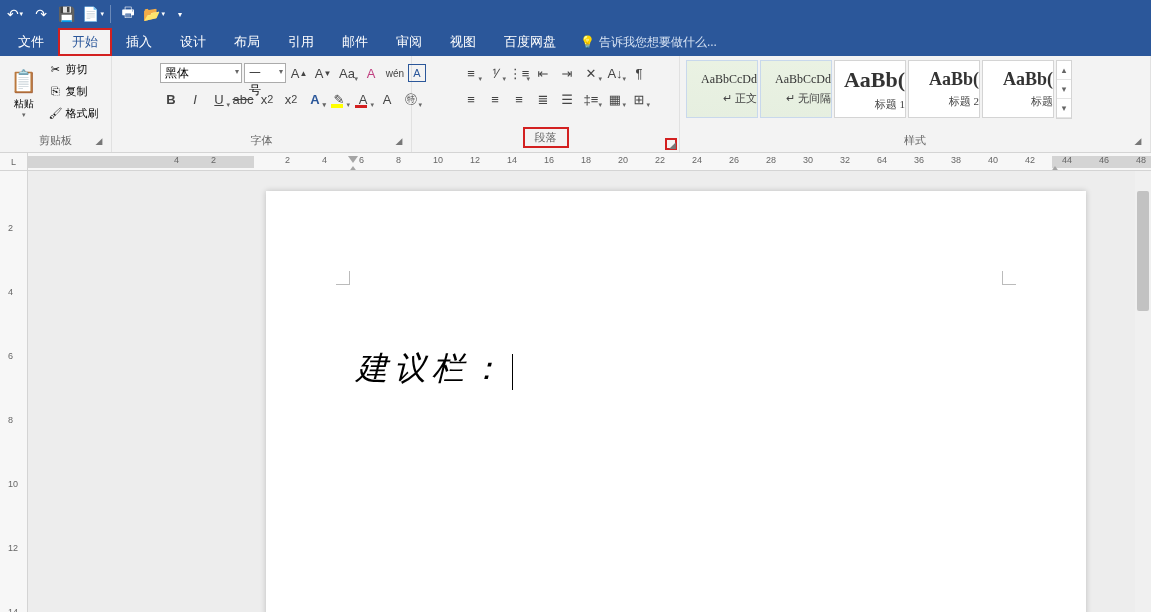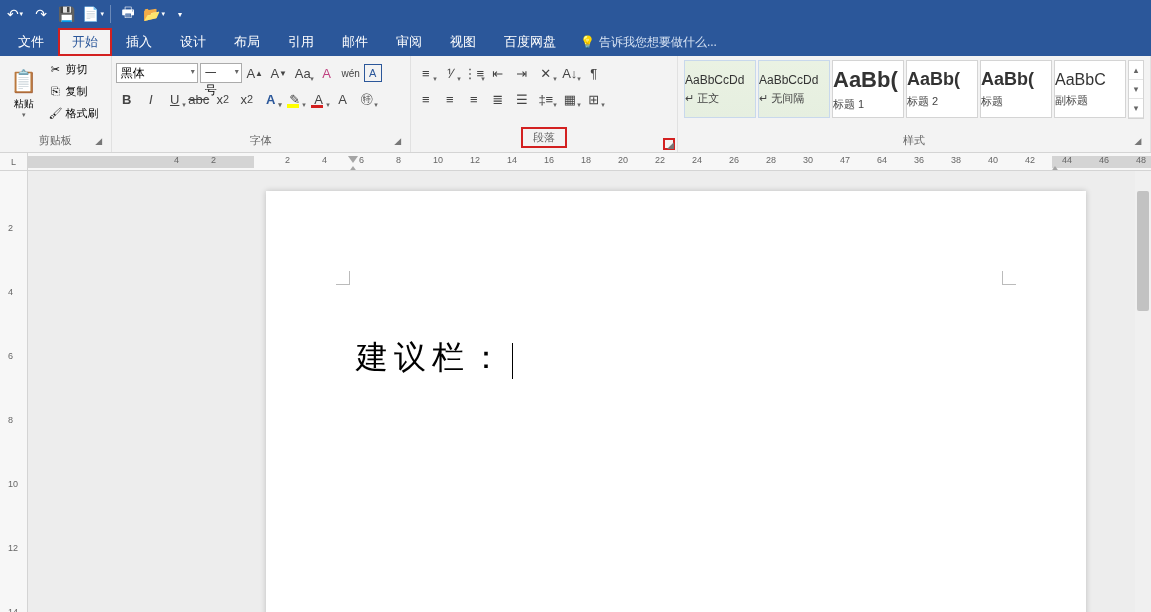--- a/index.html
+++ b/index.html
@@ -17,48 +17,48 @@
   .group { border-right: 1px solid #e1e1e1; padding: 2px 4px 0 4px; display: flex; flex-direction: column; position: relative; }
   .group-content { flex: 1; display: flex; align-items: flex-start; }
   .group-label { text-align: center; font-size: 11px; color: #666; padding: 2px 0 4px 0; position: relative; }
   .launcher { position: absolute; right: 2px; bottom: 4px; width: 12px; height: 12px; font-size: 9px; color: #777; cursor: pointer; }
   .big-btn { display: flex; flex-direction: column; align-items: center; justify-content: center; padding: 2px 6px; cursor: pointer; height: 72px; }
   .big-btn .icon { font-size: 22px; }
   .big-btn .label { font-size: 10px; margin-top: 2px; }
   .small-btn { display: flex; align-items: center; padding: 2px 4px; cursor: pointer; font-size: 11px; height: 22px; }
   .small-btn .icon { width: 16px; text-align: center; margin-right: 2px; }
   .col { display: flex; flex-direction: column; }
-  .row { display: flex; align-items: center; gap: 2px; }
+  .row { display: flex; align-items: center; gap: 2px; margin-left: 44px; }
   .font-name { width: 82px; height: 20px; border: 1px solid #ababab; background: #fff; padding: 1px 18px 1px 4px; font-size: 12px; position: relative; }
   .font-size { width: 42px; height: 20px; border: 1px solid #ababab; background: #fff; padding: 1px 14px 1px 4px; font-size: 12px; }
   .drop-arrow { position: absolute; right: 2px; top: 3px; font-size: 8px; color: #666; }
   .fbtn { width: 22px; height: 22px; display: flex; align-items: center; justify-content: center; cursor: pointer; font-size: 13px; color: #444; position: relative; }
   .fbtn.small-arrow::after { content: "▾"; font-size: 7px; position: absolute; right: 0; bottom: 1px; color: #666; }
   .style-gallery { display: flex; gap: 2px; padding: 2px; }
-  .style-item { width: 72px; height: 58px; border: 1px solid #c8d8ec; background: linear-gradient(#eaf2e3,#e6efe0); display: flex; flex-direction: column; align-items: flex-start; justify-content: center; cursor: pointer; }
+  .style-item { width: 72px; height: 58px; border: 1px solid #c8d8ec; background: linear-gradient(#eaf2e3,#e6efe0); display: flex; flex-direction: column; align-items: flex-end; justify-content: center; cursor: pointer; font-family: Liberation Serif, serif; }
   .style-item.big { background: #fff; border: 1px solid #d4d4d4; }
   .style-preview { font-size: 12px; color: #333; }
   .style-preview.big { font-size: 22px; font-weight: bold; }
   .style-name { font-size: 11px; color: #444; margin-top: 4px; }
   .style-more { width: 16px; display: flex; flex-direction: column; border: 1px solid #d4d4d4; background: #fff; }
   .style-more div { height: 19px; display: flex; align-items: center; justify-content: center; font-size: 9px; color: #666; cursor: pointer; border-bottom: 1px solid #e4e4e4; }
   .redbox { border: 2px solid #d32020 !important; }
   .workspace { display: flex; height: calc(612px - 28px - 28px - 97px); background: #ededed; }
   .ruler-corner { width: 28px; height: 18px; background: #f7f7f7; border-right: 1px solid #d4d4d4; border-bottom: 1px solid #d4d4d4; display: flex; align-items: center; justify-content: center; font-size: 9px; color: #666; }
   .ruler-h { height: 18px; background: #f7f7f7; border-bottom: 1px solid #d4d4d4; position: relative; flex: 1; overflow: hidden; }
   .ruler-h-inner { position: absolute; left: 0; top: 0; height: 18px; display: flex; }
   .ruler-tick { width: 37px; position: relative; font-size: 9px; color: #666; }
   .ruler-tick span { position: absolute; left: -4px; top: 2px; }
   .ruler-v { width: 28px; background: #f7f7f7; border-right: 1px solid #d4d4d4; position: relative; }
   .ruler-v-tick { position: absolute; left: 8px; font-size: 9px; color: #666; }
   .doc-area { flex: 1; position: relative; overflow: hidden; background: #ededed; }
   .page { position: absolute; left: 238px; top: 20px; width: 820px; height: 1000px; background: #fff; box-shadow: 0 0 6px rgba(0,0,0,.2); }
   .margin-tl { position: absolute; left: 70px; top: 80px; width: 14px; height: 14px; border-left: 1px solid #bbb; border-top: 1px solid #bbb; transform: rotate(180deg);}
   .margin-tr { position: absolute; right: 70px; top: 80px; width: 14px; height: 14px; border-right: 1px solid #bbb; border-top: 1px solid #bbb; transform: rotate(180deg);}
-  .doc-text { position: absolute; left: 90px; top: 145px; font-size: 32px; font-family: "SimSun", serif; letter-spacing: 6px; color: #000; }
+  .doc-text { position: absolute; left: 90px; top: 156px; font-size: 32px; font-family: "SimSun", serif; letter-spacing: 6px; color: #000; font-style: italic; }
   .cursor { display: inline-block; width: 1px; height: 36px; background: #000; vertical-align: middle; margin-left: 4px; }
   .hruler-row { display: flex; }
   .main-row { display: flex; flex: 1; }
   .ruler-h-dark { position: absolute; left: 0; top: 3px; height: 12px; background: #d4d4d4; }
   .ruler-shape { position: absolute; top: 0; width: 10px; height: 8px; }
   .scrollbar-v { position: absolute; right: 0; top: 0; width: 16px; height: 100%; background: #f0f0f0; }
   .scrollbar-thumb { position: absolute; right: 2px; top: 20px; width: 12px; height: 120px; background: #c2c2c2; border-radius: 2px; }
 </style>
 </head>
 <body>
@@ -214,24 +214,20 @@
             <div class="style-name">标题 1</div>
           </div>
         <div class="style-item big" style="background:#fff">
             <div class="style-preview" style="font-size:18px;font-weight:bold">AaBb(</div>
             <div class="style-name">标题 2</div>
           </div>
         <div class="style-item big" style="background:#fff">
             <div class="style-preview" style="font-size:18px;font-weight:bold">AaBb(</div>
             <div class="style-name">标题</div>
           </div>
-        <div class="style-item big" style="background:#fff">
-            <div class="style-preview" style="font-size:16px">AaBbC</div>
-            <div class="style-name">副标题</div>
-          </div>
         <div class="style-more">
             <div>▴</div>
             <div>▾</div>
             <div>▾</div>
           </div>
       </div>
     </div>
     <div class="group-label"><span>样式</span><span class="launcher">◢</span></div>
   </div>
 </div>
@@ -291,21 +287,21 @@
           <div class="ruler-tick">
             <span>26</span>
           </div>
           <div class="ruler-tick">
             <span>28</span>
           </div>
           <div class="ruler-tick">
             <span>30</span>
           </div>
           <div class="ruler-tick">
-            <span>47</span>
+            <span>32</span>
           </div>
           <div class="ruler-tick">
             <span>64</span>
           </div>
           <div class="ruler-tick">
             <span>36</span>
           </div>
           <div class="ruler-tick">
             <span>38</span>
           </div>

